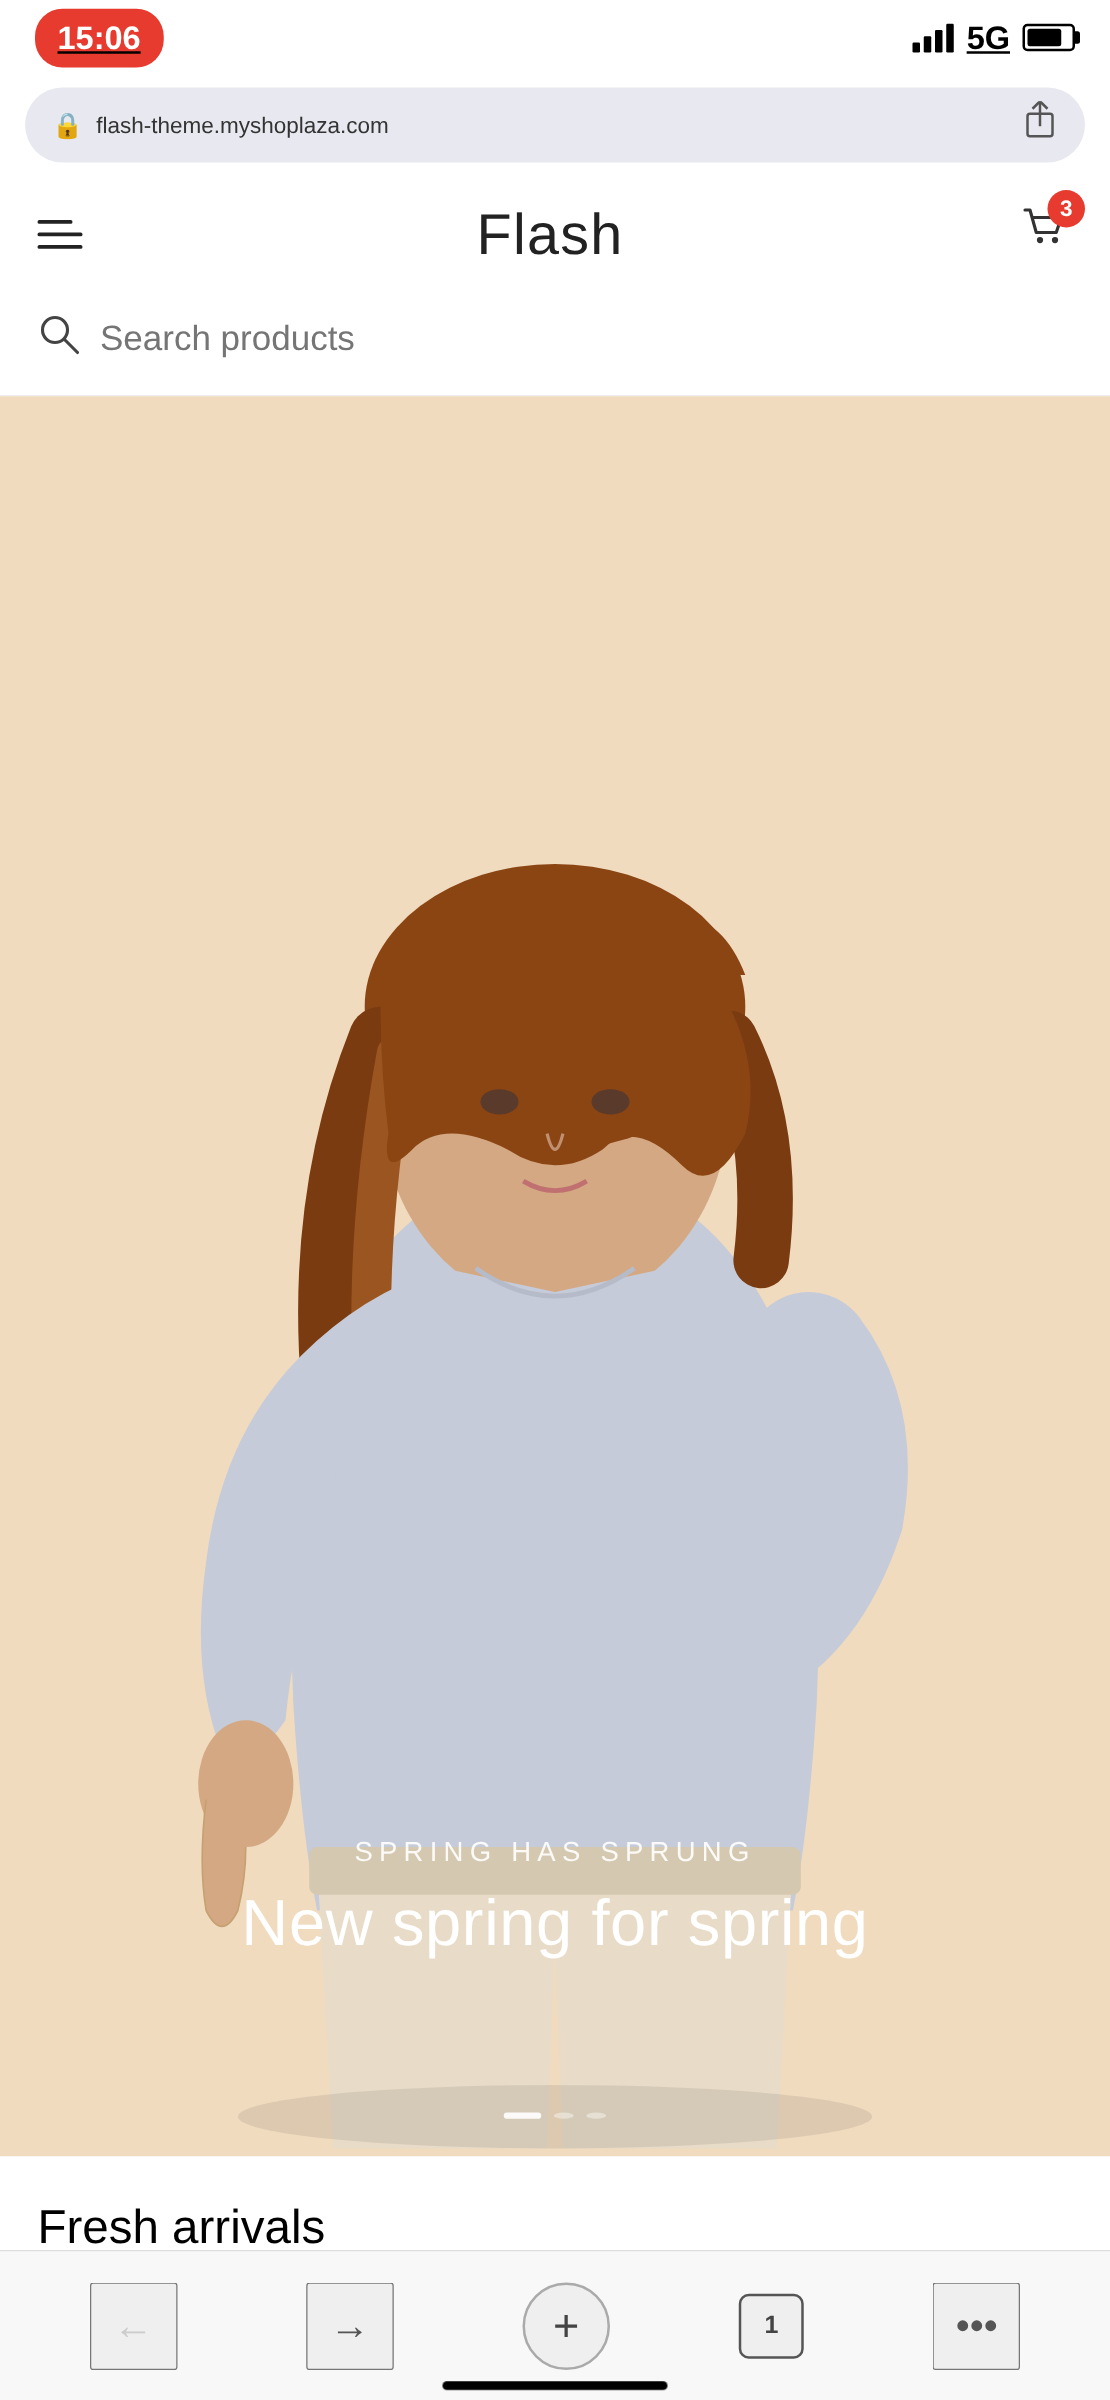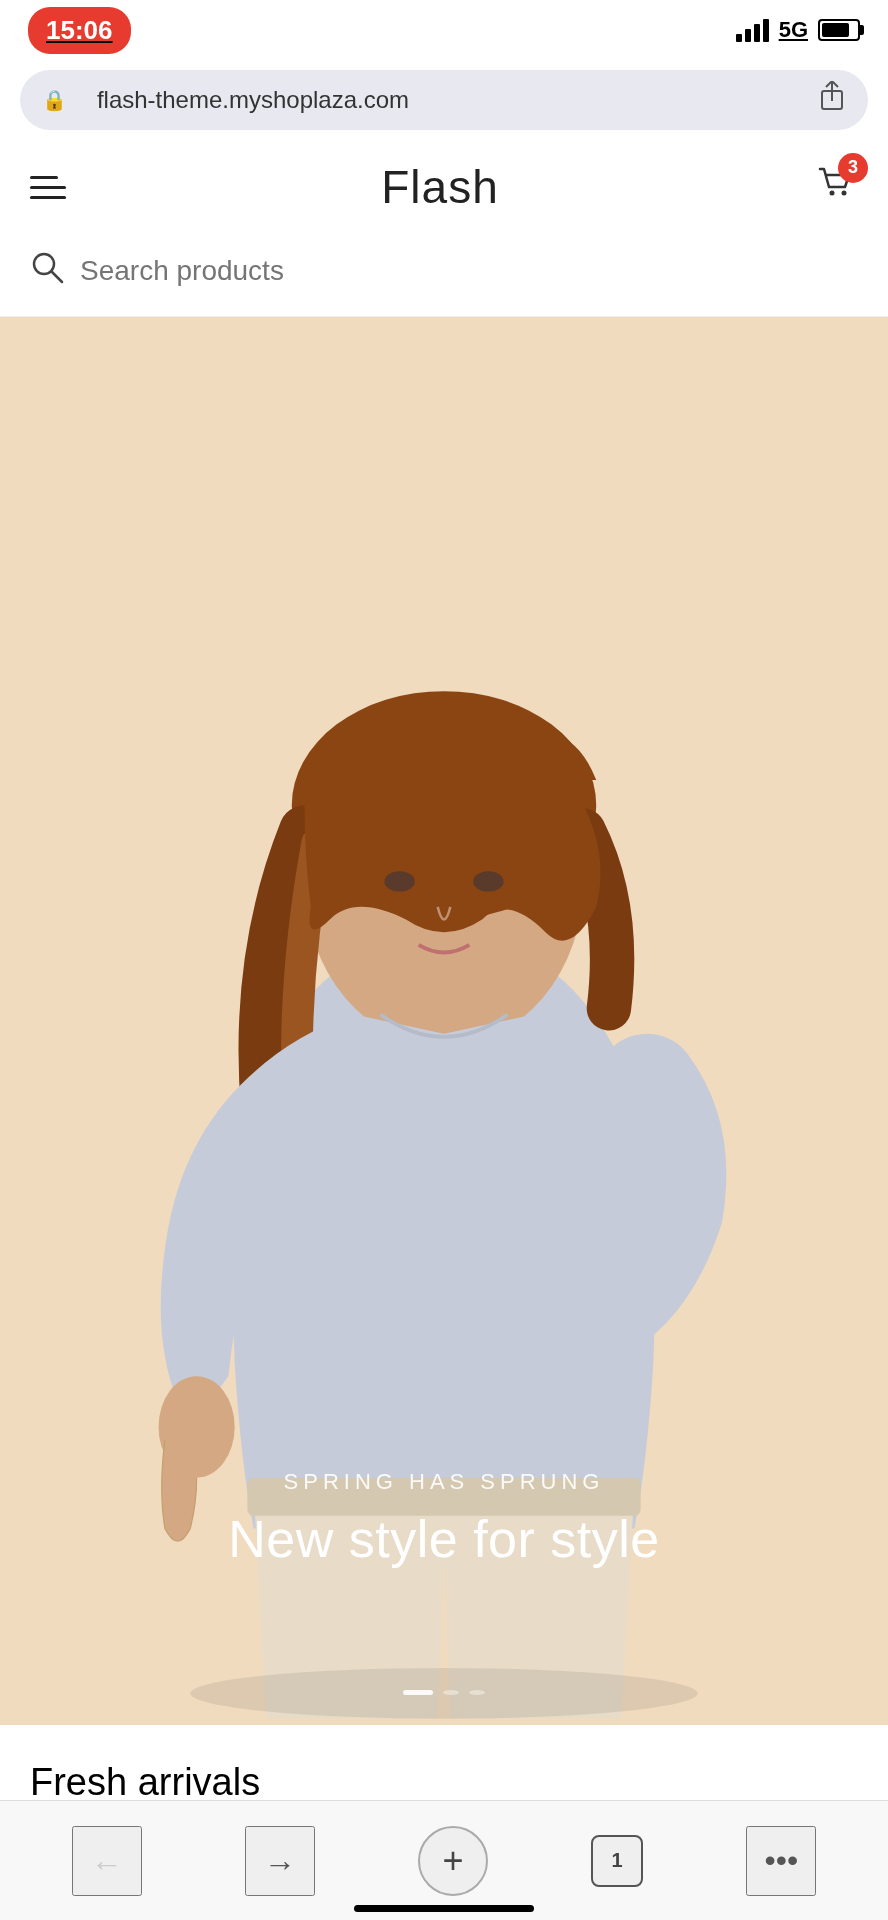--- a/index.html
+++ b/index.html
@@ -47,21 +47,21 @@
       height: 24px;
     }
 
     .signal-bar {
       width: 6px;
       background: #000;
       border-radius: 1px;
     }
 
     .signal-5g {
-      font-size: 22px;
+      font-size: 26px;
       font-weight: 600;
       color: #000;
     }
 
     .battery-icon {
       width: 42px;
       height: 22px;
       border: 2px solid #000;
       border-radius: 4px;
       position: relative;
@@ -106,23 +106,22 @@
       align-items: center;
       gap: 10px;
     }
 
     .lock-icon {
       font-size: 20px;
       color: #555;
     }
 
     .url-text {
-      font-size: 24px;
+      font-size: 18px;
       color: #333;
-      margin-left: 20px;
     }
 
     .share-icon {
       font-size: 26px;
       color: #555;
     }
 
     
     .nav-header {
       display: flex;
@@ -470,21 +469,21 @@
 
     <rect x="195" y="910" width="310" height="30" fill="#d4c8b0" rx="5"></rect>
 
     <path d="M300 545 Q350 580 400 545" stroke="#b5bbc8" stroke-width="3" fill="none"></path>
 
     <ellipse cx="350" cy="1080" rx="200" ry="20" fill="rgba(0,0,0,0.08)"></ellipse>
   </svg>
 
   <div class="hero-text-block">
     <p class="hero-subtitle">SPRING HAS SPRUNG</p>
-    <h1 class="hero-title">New style for style</h1>
+    <h1 class="hero-title">New spring for spring</h1>
   </div>
 
   <div class="hero-dots">
     <div class="hero-dot"></div>
     <div class="hero-dot inactive"></div>
     <div class="hero-dot inactive"></div>
   </div>
 </div>
 
 <div class="section-header">

